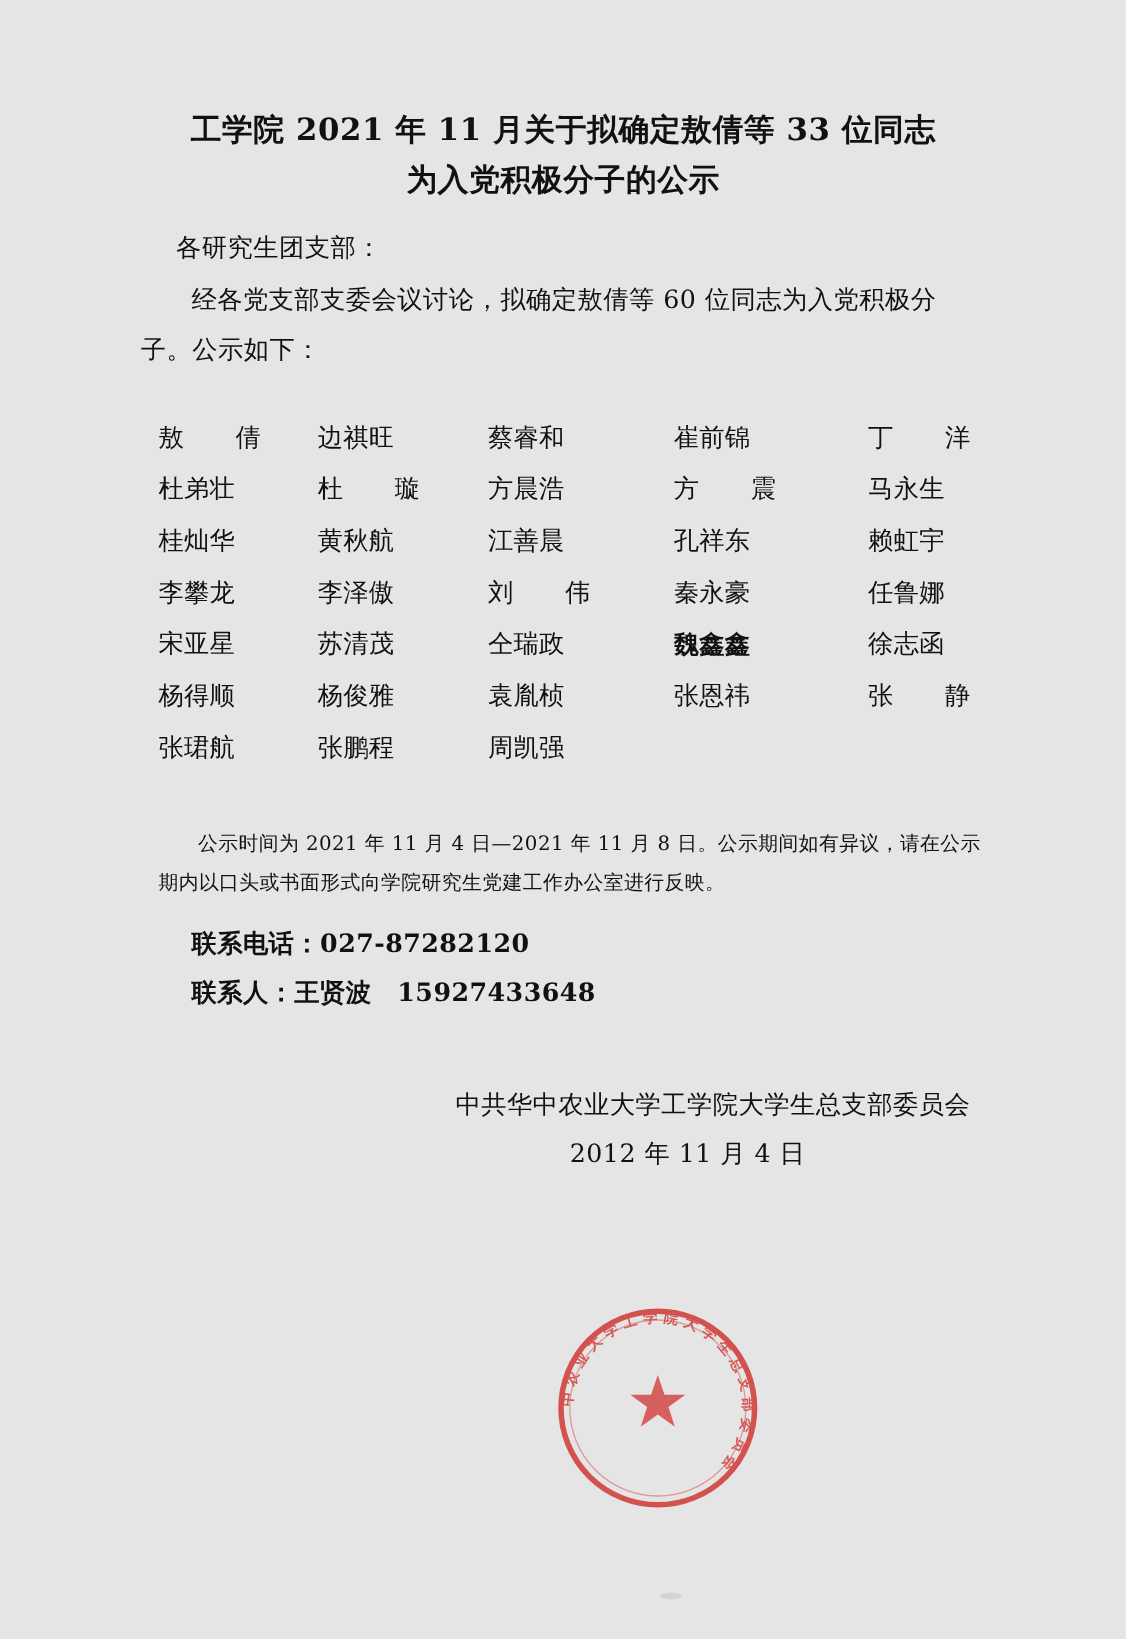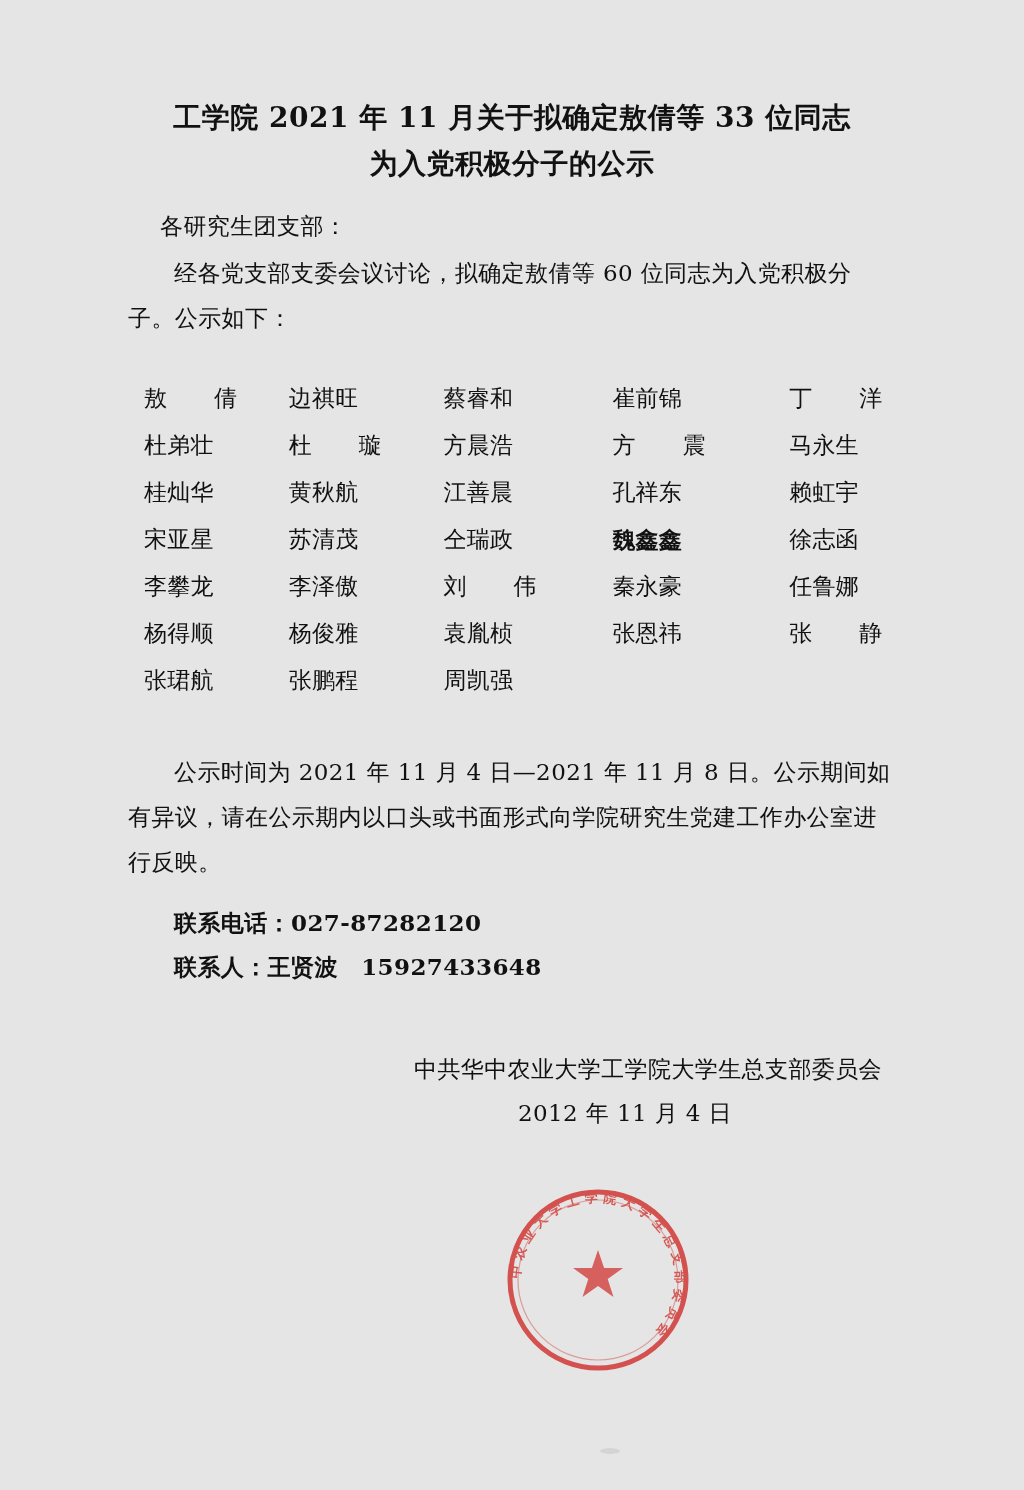--- a/index.html
+++ b/index.html
@@ -77,23 +77,24 @@
   .name-cell.c3 { padding-left: 62px; }
   .name-cell.c4 { padding-left: 70px; }
   .name-cell.spaced {
     letter-spacing: 12px;
   }
   .name-cell.bold {
     font-weight: bold;
   }
   .notice {
     margin-top: 58px;
-    font-size: 23px;
+    font-size: 18px;
     line-height: 1.95;
     letter-spacing: 0.4px;
+    margin-left: 16px;
   }
   .contact {
     margin-top: 16px;
     font-size: 23px;
     line-height: 1.95;
     letter-spacing: 0.4px;
     font-weight: bold;
   }
   .contact div {
     text-indent: 2em;
@@ -171,33 +172,33 @@
 
       <div class="name-row">
         <span class="name-cell c0">桂灿华</span>
         <span class="name-cell c1">黄秋航</span>
         <span class="name-cell c2">江善晨</span>
         <span class="name-cell c3">孔祥东</span>
         <span class="name-cell c4">赖虹宇</span>
       </div>
 
       <div class="name-row">
+        <span class="name-cell c0">李攀龙</span>
+        <span class="name-cell c1">李泽傲</span>
+        <span class="name-cell c2 spaced">刘　伟</span>
+        <span class="name-cell c3">秦永豪</span>
+        <span class="name-cell c4">任鲁娜</span>
+      </div>
+
+      <div class="name-row">
         <span class="name-cell c0">宋亚星</span>
         <span class="name-cell c1">苏清茂</span>
         <span class="name-cell c2">仝瑞政</span>
         <span class="name-cell c3 bold">魏鑫鑫</span>
         <span class="name-cell c4">徐志函</span>
-      </div>
-
-      <div class="name-row">
-        <span class="name-cell c0">李攀龙</span>
-        <span class="name-cell c1">李泽傲</span>
-        <span class="name-cell c2 spaced">刘　伟</span>
-        <span class="name-cell c3">秦永豪</span>
-        <span class="name-cell c4">任鲁娜</span>
       </div>
 
       <div class="name-row">
         <span class="name-cell c0">杨得顺</span>
         <span class="name-cell c1">杨俊雅</span>
         <span class="name-cell c2">袁胤桢</span>
         <span class="name-cell c3">张恩祎</span>
         <span class="name-cell c4 spaced">张　静</span>
       </div>
 

